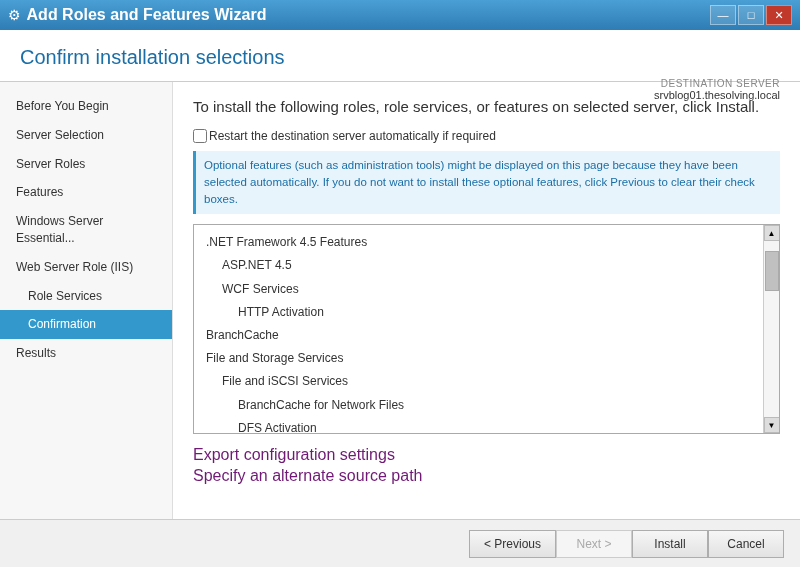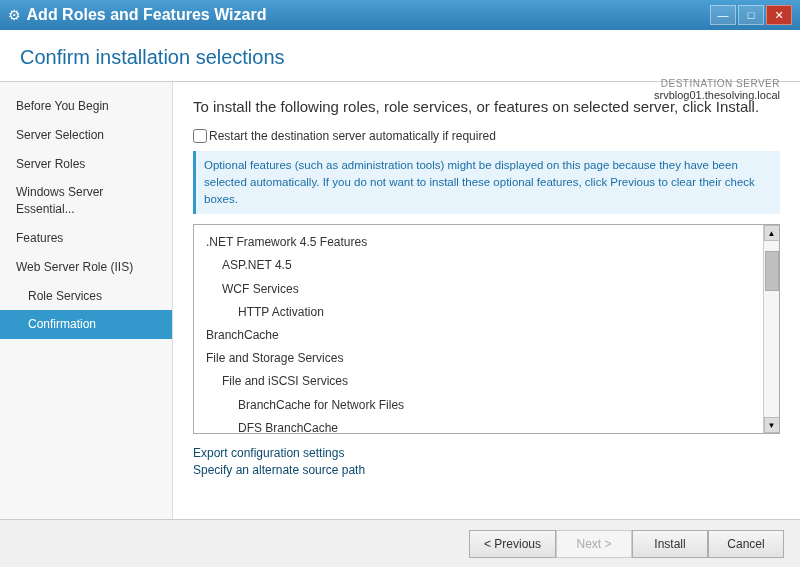--- a/index.html
+++ b/index.html
@@ -228,22 +228,22 @@
       border: 1px solid #aaa;
       position: absolute;
       top: 10px;
       left: 1px;
     }
 
     .links-area {
       margin-top: 2px;
     }
     .wizard-link {
-      color: #0c4a6e;
-      font-size: 12px;
+      color: #701a75;
+      font-size: 16px;
       cursor: pointer;
       text-decoration: none;
       display: block;
       margin-bottom: 3px;
     }
 
     
     .wizard-footer {
       height: 48px;
       background: #f0f0f0;
@@ -298,25 +298,26 @@
       <div class="value">srvblog01.thesolving.local</div>
     </div>
   </div>
 
   <div class="wizard-body">
 
     <div class="sidebar">
     <div class="sidebar-item">Before You Begin</div>
         <div class="sidebar-item">Server Selection</div>
         <div class="sidebar-item">Server Roles</div>
+        <div class="sidebar-item">Features</div>
         <div class="sidebar-item">Windows Server Essential...</div>
-        <div class="sidebar-item">Features</div>
         <div class="sidebar-item">Web Server Role (IIS)</div>
         <div class="sidebar-item sub">Role Services</div>
         <div class="sidebar-item active sub">Confirmation</div>
+        <div class="sidebar-item">Results</div>
       </div>
 
     <div class="content">
       <p class="intro-text">To install the following roles, role services, or features on selected server, click Install.</p>
 
       <div class="checkbox-row">
         <input type="checkbox" id="restartCheck" style="">
         <label class="checkbox-label" for="restartCheck">Restart the destination server automatically if required</label>
       </div>
 
@@ -325,21 +326,21 @@
       <div class="feature-list-container">
         <div class="feature-list" id="featureList">
         <div class="feature-item level-0">.NET Framework 4.5 Features</div>
             <div class="feature-item level-1">ASP.NET 4.5</div>
             <div class="feature-item level-1">WCF Services</div>
             <div class="feature-item level-2">HTTP Activation</div>
             <div class="feature-item level-0">BranchCache</div>
             <div class="feature-item level-0">File and Storage Services</div>
             <div class="feature-item level-1">File and iSCSI Services</div>
             <div class="feature-item level-2">BranchCache for Network Files</div>
-            <div class="feature-item level-2">DFS BranchCache</div>
+            <div class="feature-item level-2">DFS Activation</div>
           </div>
         <div class="scrollbar-placeholder">
           <div class="scroll-arrow">▲</div>
           <div class="scroll-track">
             <div class="scroll-thumb"></div>
           </div>
           <div class="scroll-arrow">▼</div>
         </div>
       </div>
 

